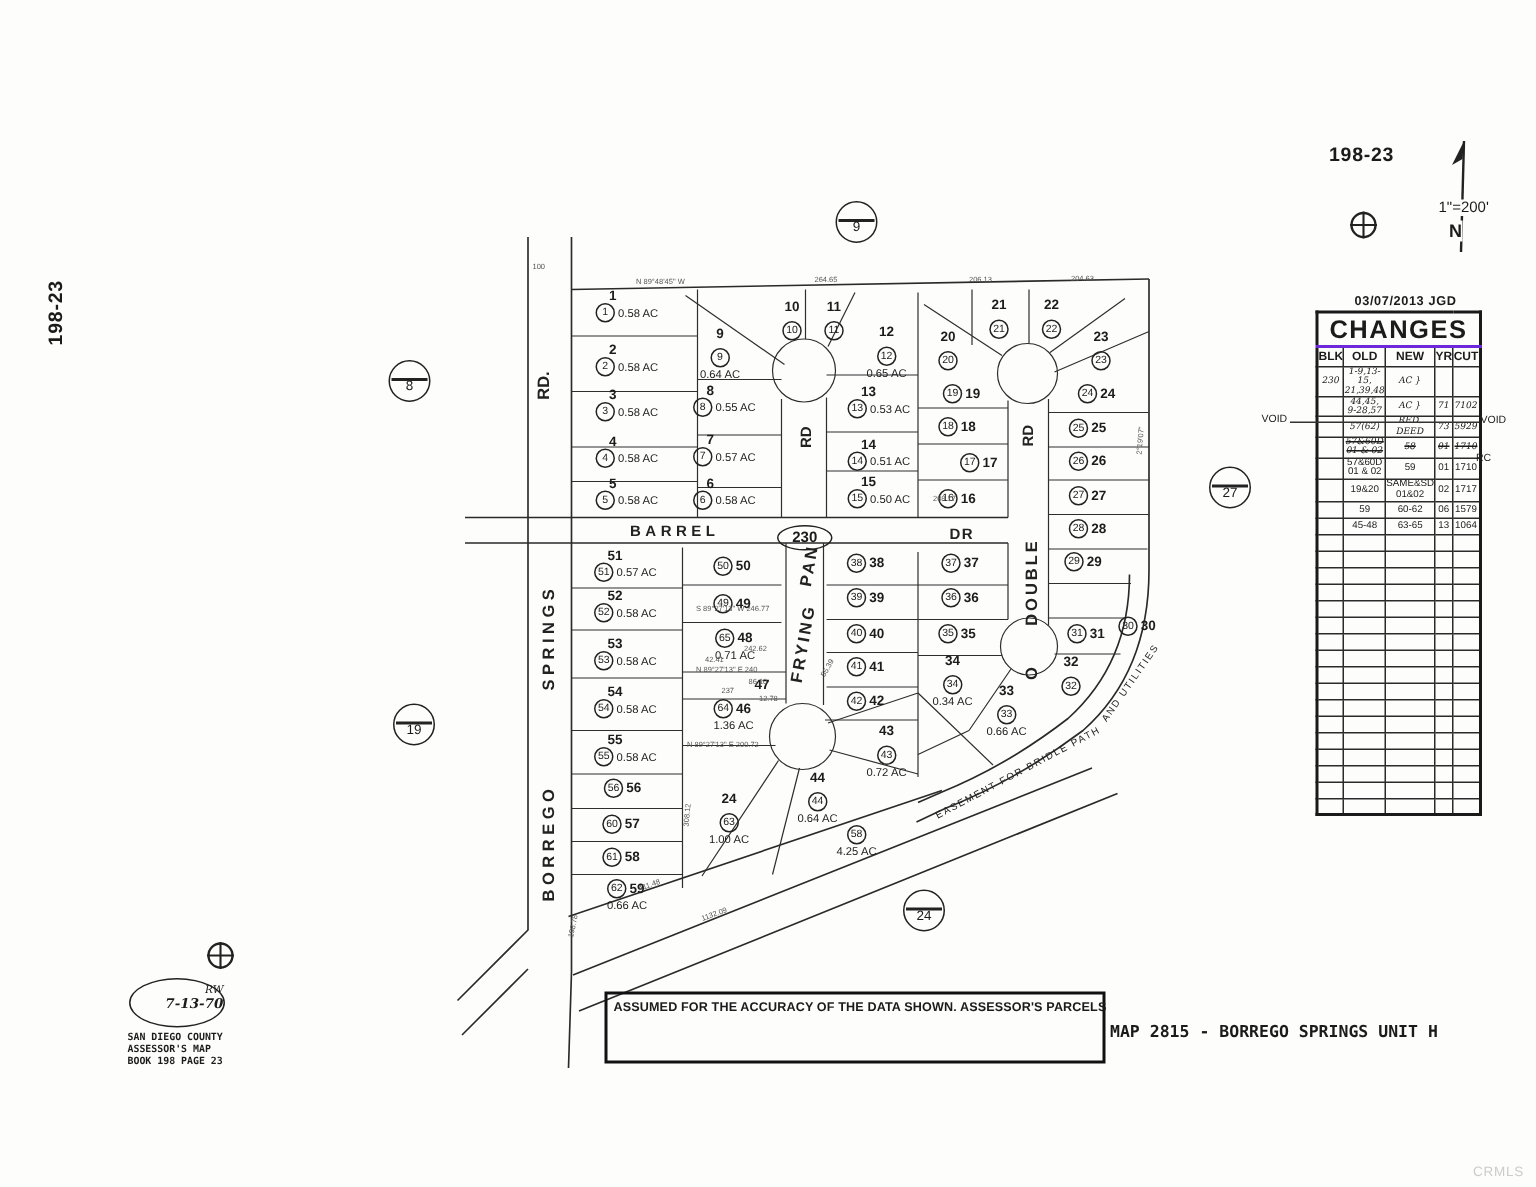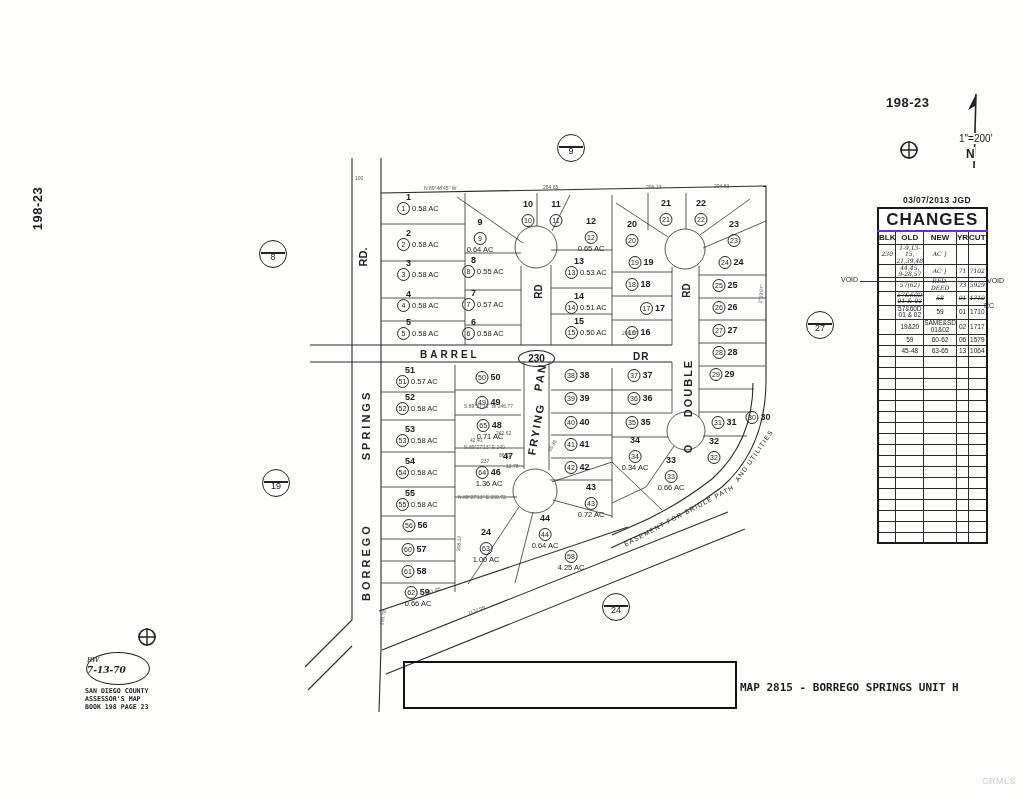--- a/index.html
+++ b/index.html
@@ -37,21 +37,21 @@
   #changes col.c-yr{width:13px}#changes col.c-cut{width:23px}
   .sidetag{position:absolute;font-size:7px;color:#222;white-space:nowrap}
   
   #disclaimer{position:absolute;left:403px;top:661px;width:322px;height:40px;border:2px solid #111;
               padding:2px 4px;font-size:8.4px;font-weight:700;line-height:12px;letter-spacing:.1px;
               white-space:nowrap}
   #maptitle{position:absolute;left:740px;top:681px;font-family:"DejaVu Sans Mono",monospace;
             font-size:11px;font-weight:600;white-space:nowrap}
   
   #stamp-oval{position:absolute;left:86px;top:652px;width:62px;height:31px;border:1.6px solid #222;
-              border-radius:50%;text-align:left;font-family:"DejaVu Serif",serif;font-style:italic}
+              border-radius:50%;text-align:right;font-family:"DejaVu Serif",serif;font-style:italic}
   #stamp-oval .ini{font-size:7px;line-height:9px;padding-top:3px}
   #stamp-oval .dt{font-size:9px;font-weight:700;line-height:10px}
   #stamp-text{position:absolute;left:85px;top:687px;font-family:"DejaVu Sans Mono",monospace;
               font-size:6.6px;font-weight:700;line-height:8px;white-space:pre-line}
   .corner-sheet{font-size:13px;letter-spacing:.5px;font-weight:600}
   #crmls{position:absolute;left:982px;top:776px;font-size:9px;color:#ccc;letter-spacing:.5px}
   .voidline{position:absolute;height:1px;background:#333}
 </style>
 </head>
 <body>
@@ -683,20 +683,21 @@
     <div class="dim" style="left: 426px; top: 590px; transform: rotate(-19deg);">411.48</div>
     <div class="dim" style="left: 468px; top: 610px; transform: rotate(-20deg);">1132.09</div>
     <div class="dim" style="left: 381px; top: 622px; transform: rotate(-78deg);">198.78</div>
     <div class="dim" style="left: 458px; top: 548px; transform: rotate(-85deg);">308.12</div>
     <div class="dim" style="left: 622px; top: 330px;">208.17</div>
     <div class="dim" style="left: 760px; top: 300px; transform: rotate(-85deg);">2°19'07"</div>
     <div class="dim" style="left: 355px; top: 175px;">100</div>
   </div>
 
 <div id="disclaimer">
+  <div>ASSUMED FOR THE ACCURACY OF THE DATA SHOWN.  ASSESSOR'S PARCELS</div>
 </div>
 <div id="maptitle">MAP 2815 - BORREGO SPRINGS UNIT H</div>
 
 <svg class="abs ni" width="22" height="22" viewBox="0 0 22 22" style="left:136px;top:626px">
   <circle cx="11" cy="11" r="8" fill="none" stroke="#222" stroke-width="1.6"></circle>
   <path d="M11,2 V20 M2,11 H20" stroke="#222" stroke-width="1.4"></path>
 </svg>
 <div id="stamp-oval">
   <div class="ini">RW</div>
   <div class="dt">7-13-70</div>

